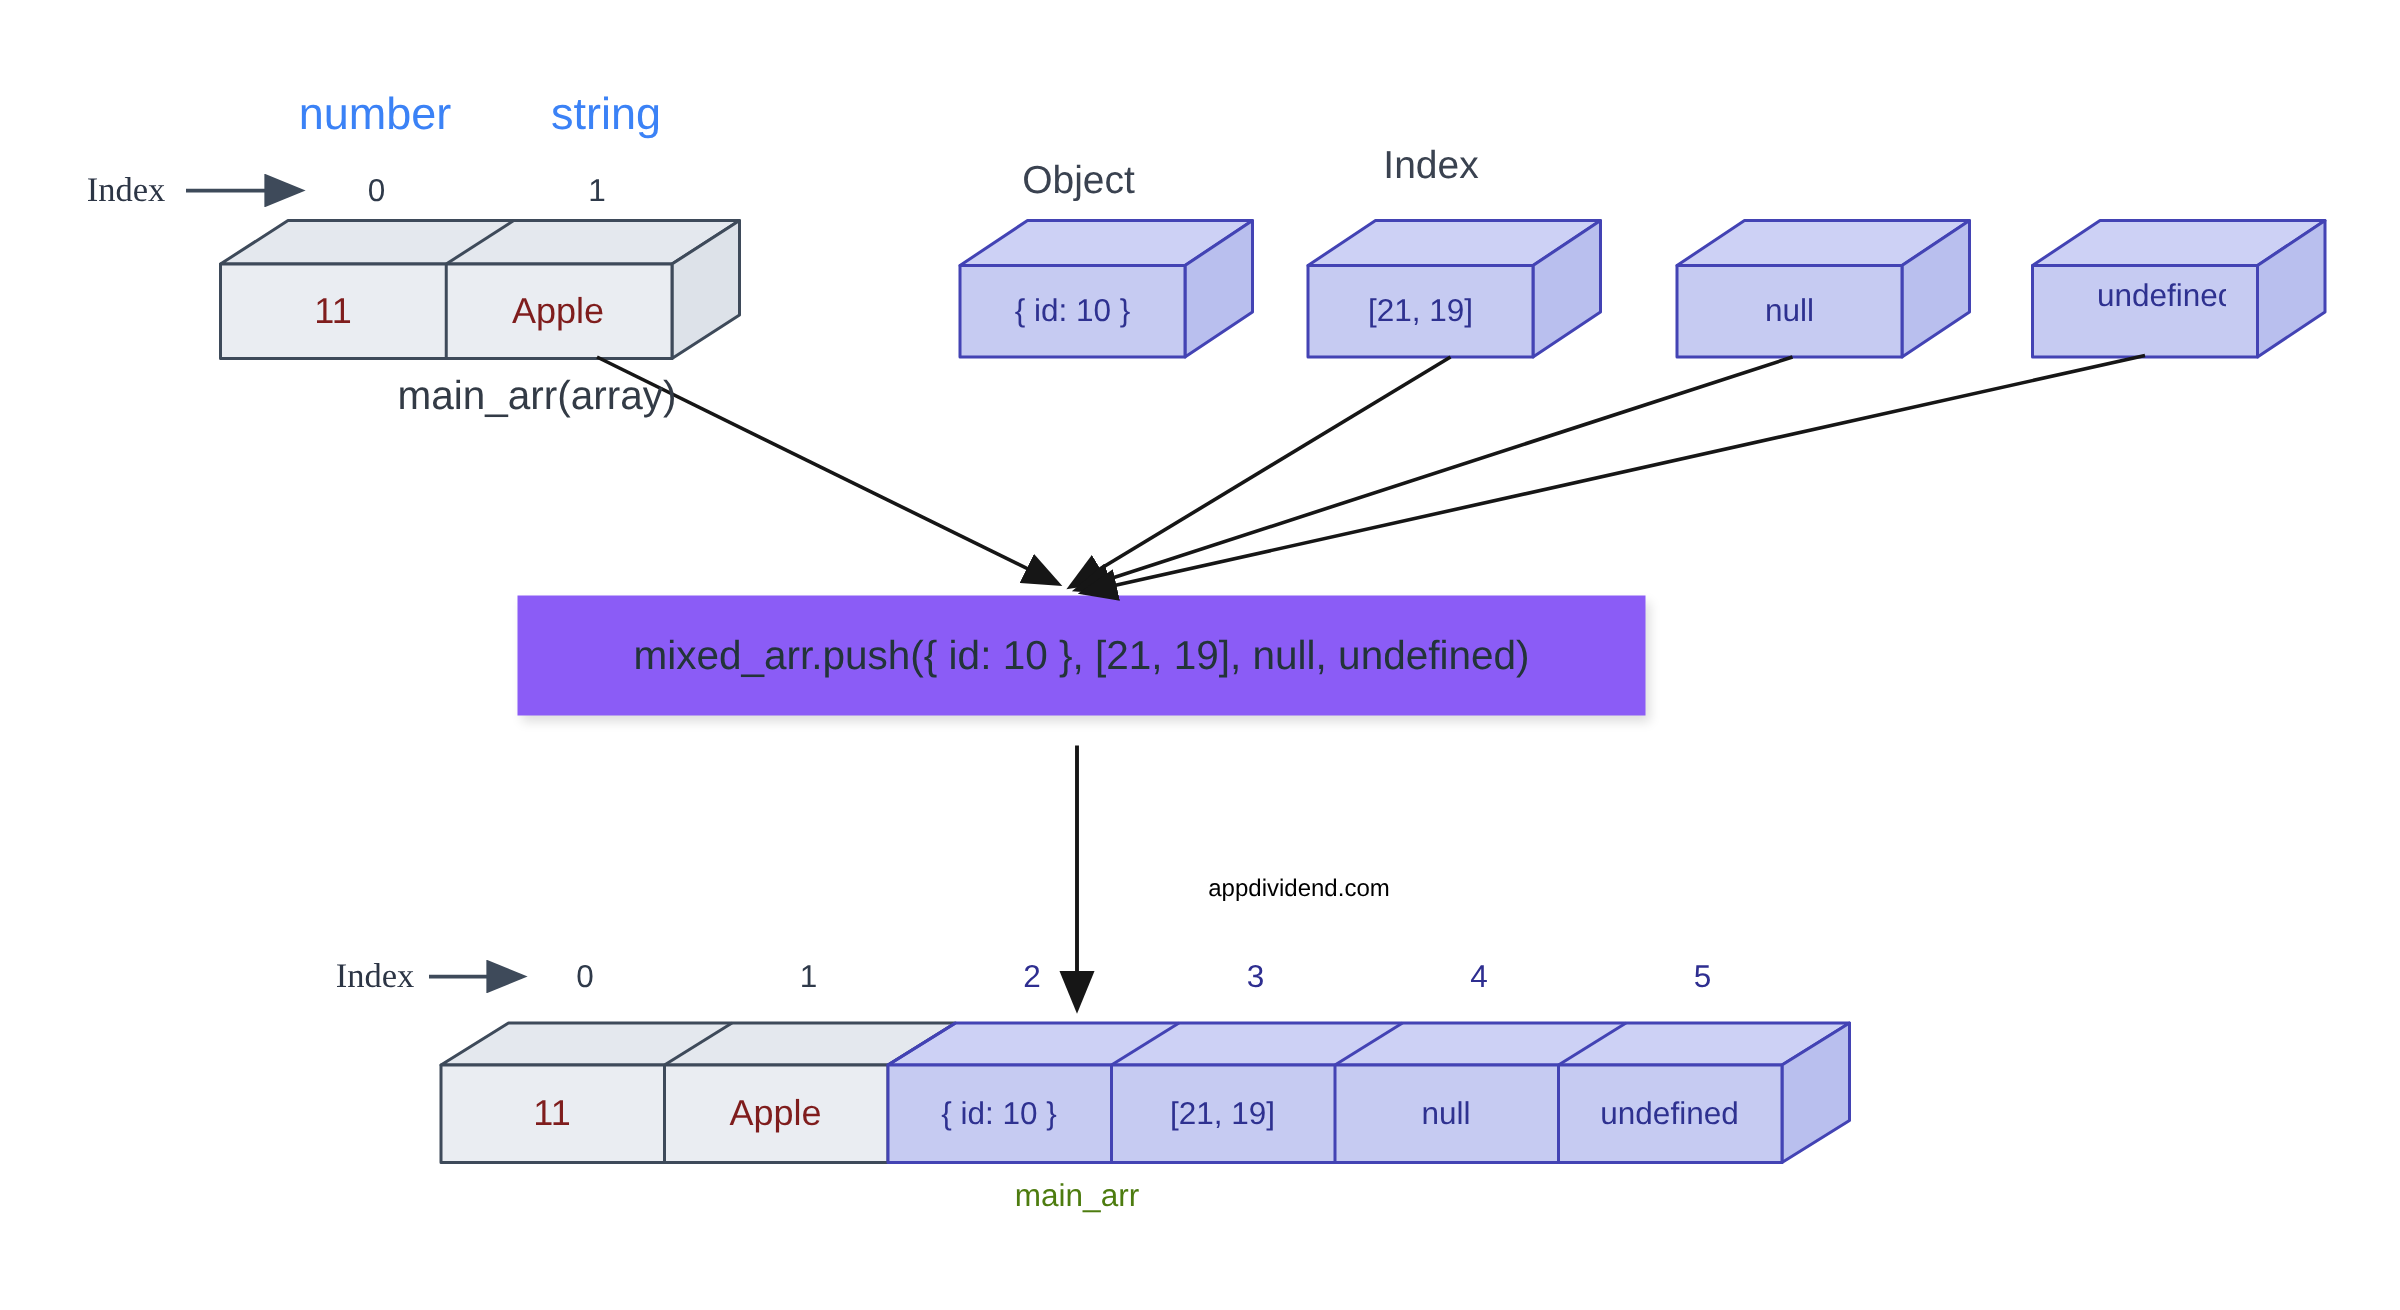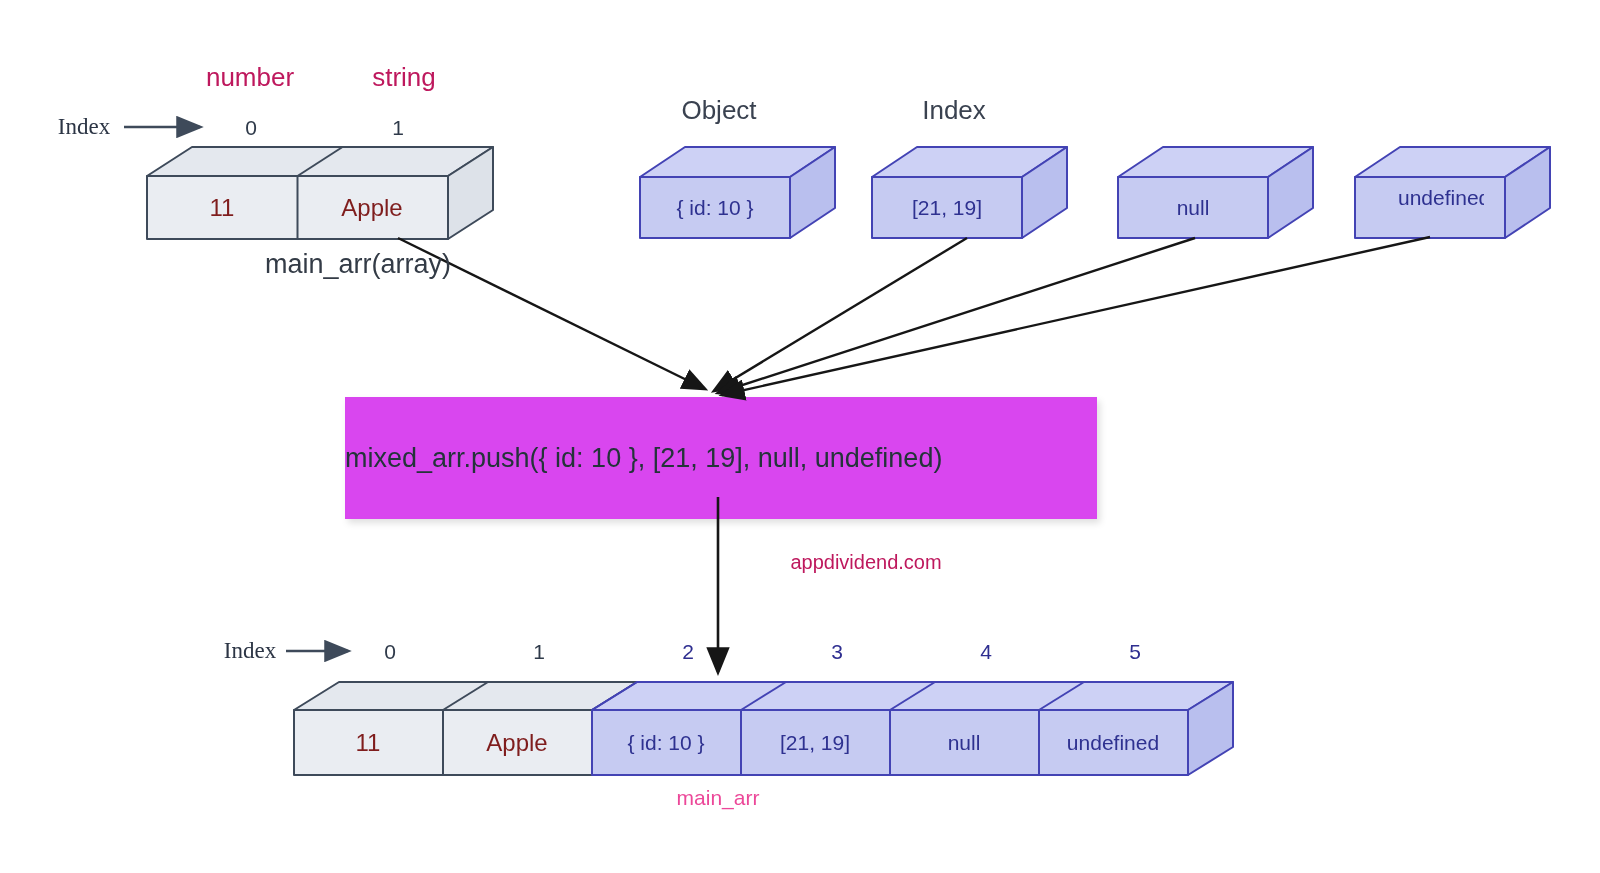--- a/index.html
+++ b/index.html
@@ -2,42 +2,42 @@
 <html><head>
 <meta charset="utf-8">
 <style>
   html,body{margin:0;padding:0;background:#ffffff;}
   #stage{
     position:relative;width:1600px;height:873px;background:#ffffff;overflow:hidden;
     font-family:"Liberation Sans", sans-serif;
   }
   #shapes{position:absolute;left:0;top:0;width:1600px;height:873px;z-index:2;}
   .lbl{position:absolute;transform:translate(-50%,-50%);white-space:nowrap;z-index:3;}
-  .type-label{font-size:26px;color:#be185d;}
+  .type-label{font-size:30px;color:#3b82f6;}
   .index-word{font-family:"Liberation Serif", serif;font-size:23px;color:#2c3545;}
   .idx{font-size:21px;color:#2f3a4a;}
   .idx-purple{color:#2e2e90;}
   .cell-gray{font-size:24px;color:#7f1d1d;}
   .cell-purple{font-size:21px;color:#2e3190;}
   .caption-gray{font-size:27px;color:#333b46;}
-  .caption-purple{font-size:21px;color:#ec4899;}
+  .caption-purple{font-size:21px;color:#4d7c0f;}
   .box-title{font-size:26px;color:#3a4250;}
   .box-value{font-size:21px;color:#2e3190;}
   #undefined-clip{
     position:absolute;left:1398px;top:184px;width:86px;height:28px;line-height:28px;
     overflow:hidden;white-space:nowrap;text-align:left;z-index:3;
     font-size:21px;color:#2e3190;
   }
   #op-box{
-    position:absolute;left:345px;top:397px;width:752px;height:122px;z-index:1;
-    background:#d946ef;display:flex;align-items:center;
+    position:absolute;left:345px;top:397px;width:752px;height:80px;z-index:1;
+    background:#8b5cf6;display:flex;align-items:center;justify-content:center;
     box-shadow:3px 4px 7px rgba(0,0,0,0.13);
   }
   #op-code{font-size:27px;color:#233439;}
-  #watermark{font-size:20px;color:#be185d;z-index:1;}
+  #watermark{font-size:16px;color:#000000;z-index:1;margin-top:31px;}
 </style>
 </head>
 <body>
 
 <div id="stage">
 
   <div id="op-box">
     <span id="op-code">mixed_arr.push({ id: 10 }, [21, 19], null, undefined)</span>
   </div>
 
@@ -121,21 +121,21 @@
 
   <div class="lbl type-label" style="left:250px;top:77px;">number</div>
   <div class="lbl type-label" style="left:404px;top:77px;text-align:center;">string</div>
   <div class="lbl index-word" style="left:84px;top:127px;">Index</div>
   <div class="lbl idx" style="left:251px;top:128px;">0</div>
   <div class="lbl idx" style="left:398px;top:128px;">1</div>
   <div class="lbl cell-gray" style="left:222px;top:208px;">11</div>
   <div class="lbl cell-gray" style="left:372px;top:208px;">Apple</div>
   <div class="lbl caption-gray" style="left:358px;top:264px;">main_arr(array)</div>
 
-  <div class="lbl box-title" style="left:719px;top:110px;">Object</div>
+  <div class="lbl box-title" style="left:719px;top:120px;">Object</div>
   <div class="lbl box-title" style="left:954px;top:110px;">Index</div>
   <div class="lbl box-value" style="left:715px;top:208px;">{ id: 10 }</div>
   <div class="lbl box-value" style="left:947px;top:208px;">[21, 19]</div>
   <div class="lbl box-value" style="left:1193px;top:208px;">null</div>
   <div id="undefined-clip">undefined</div>
 
   <div class="lbl index-word" style="left:250px;top:651px;">Index</div>
   <div class="lbl idx" style="left:390px;top:652px;">0</div>
   <div class="lbl idx" style="left:539px;top:652px;">1</div>
   <div class="lbl idx idx-purple" style="left:688px;top:652px;">2</div>

